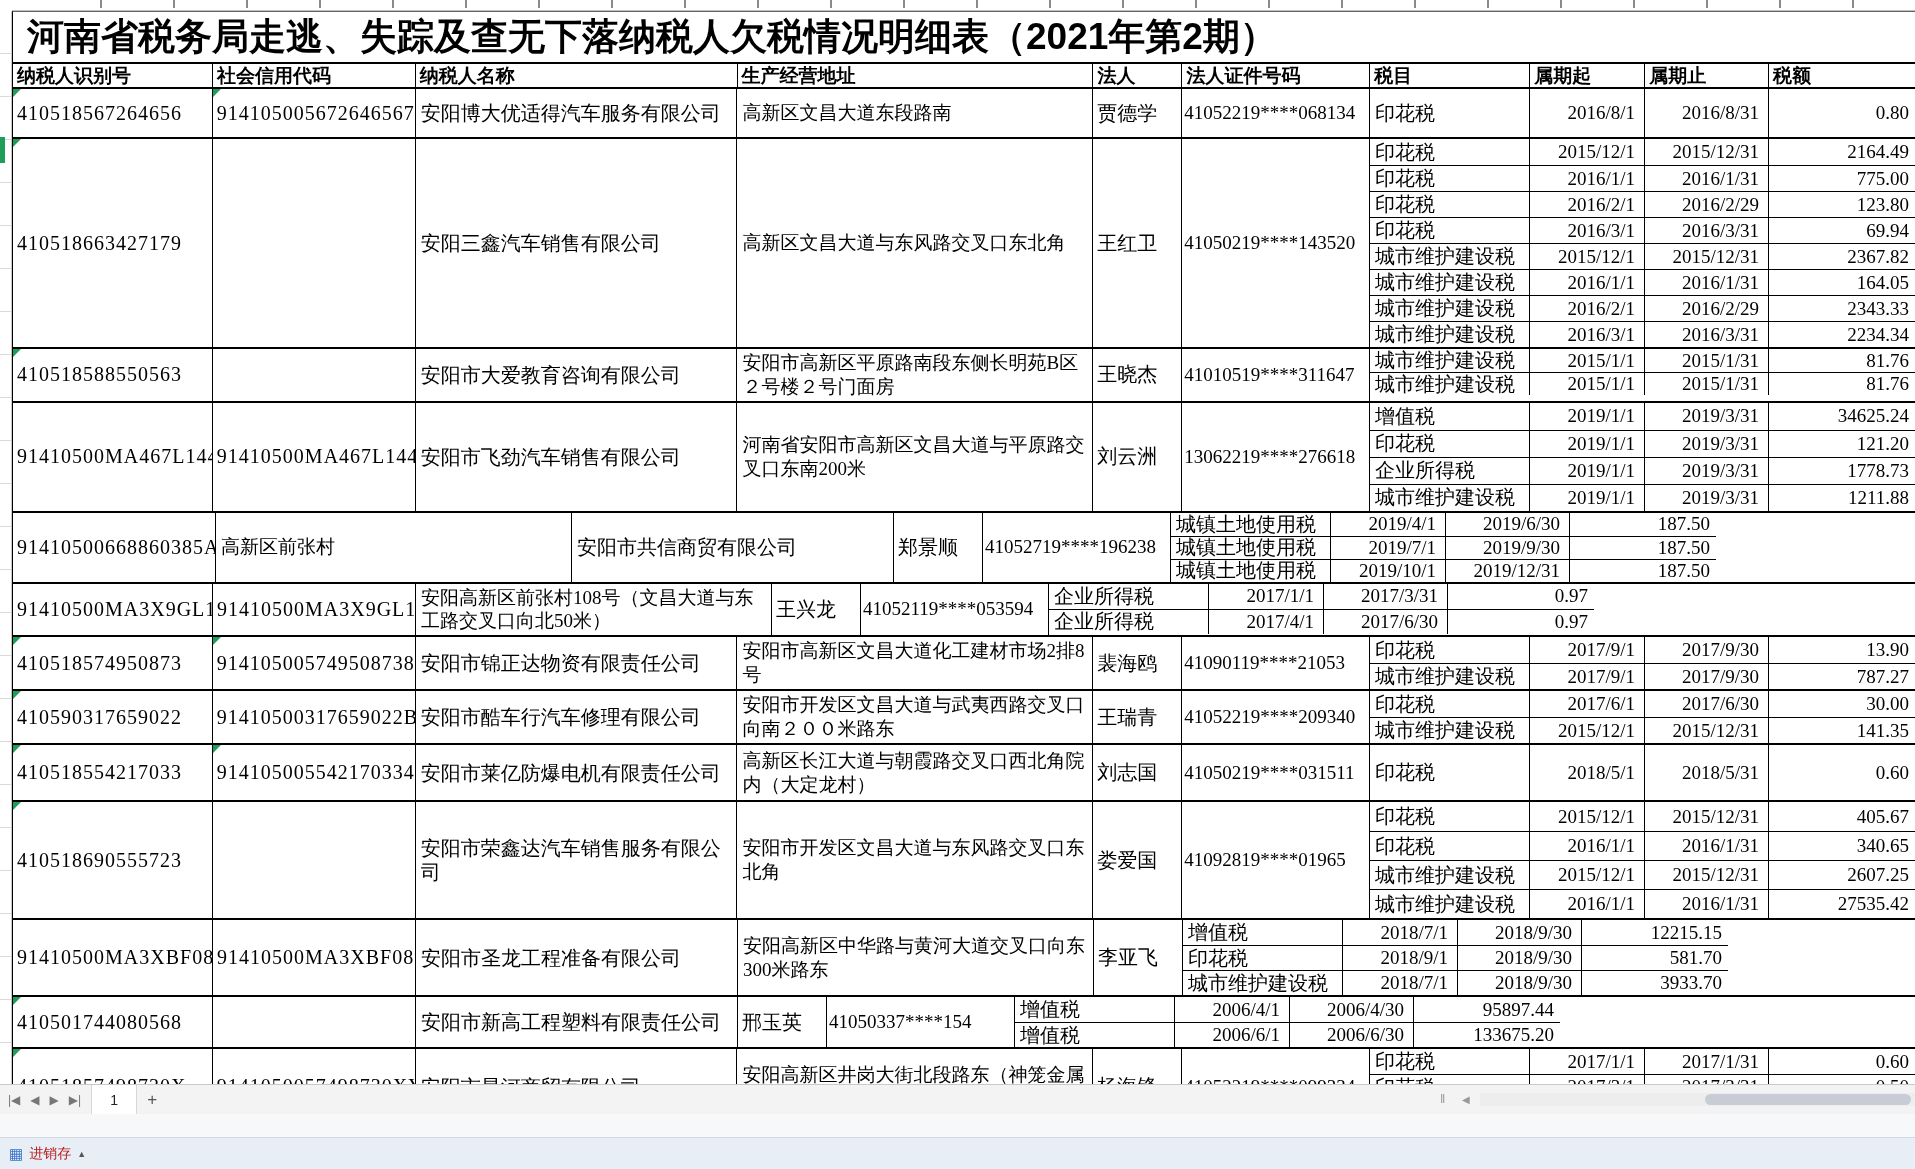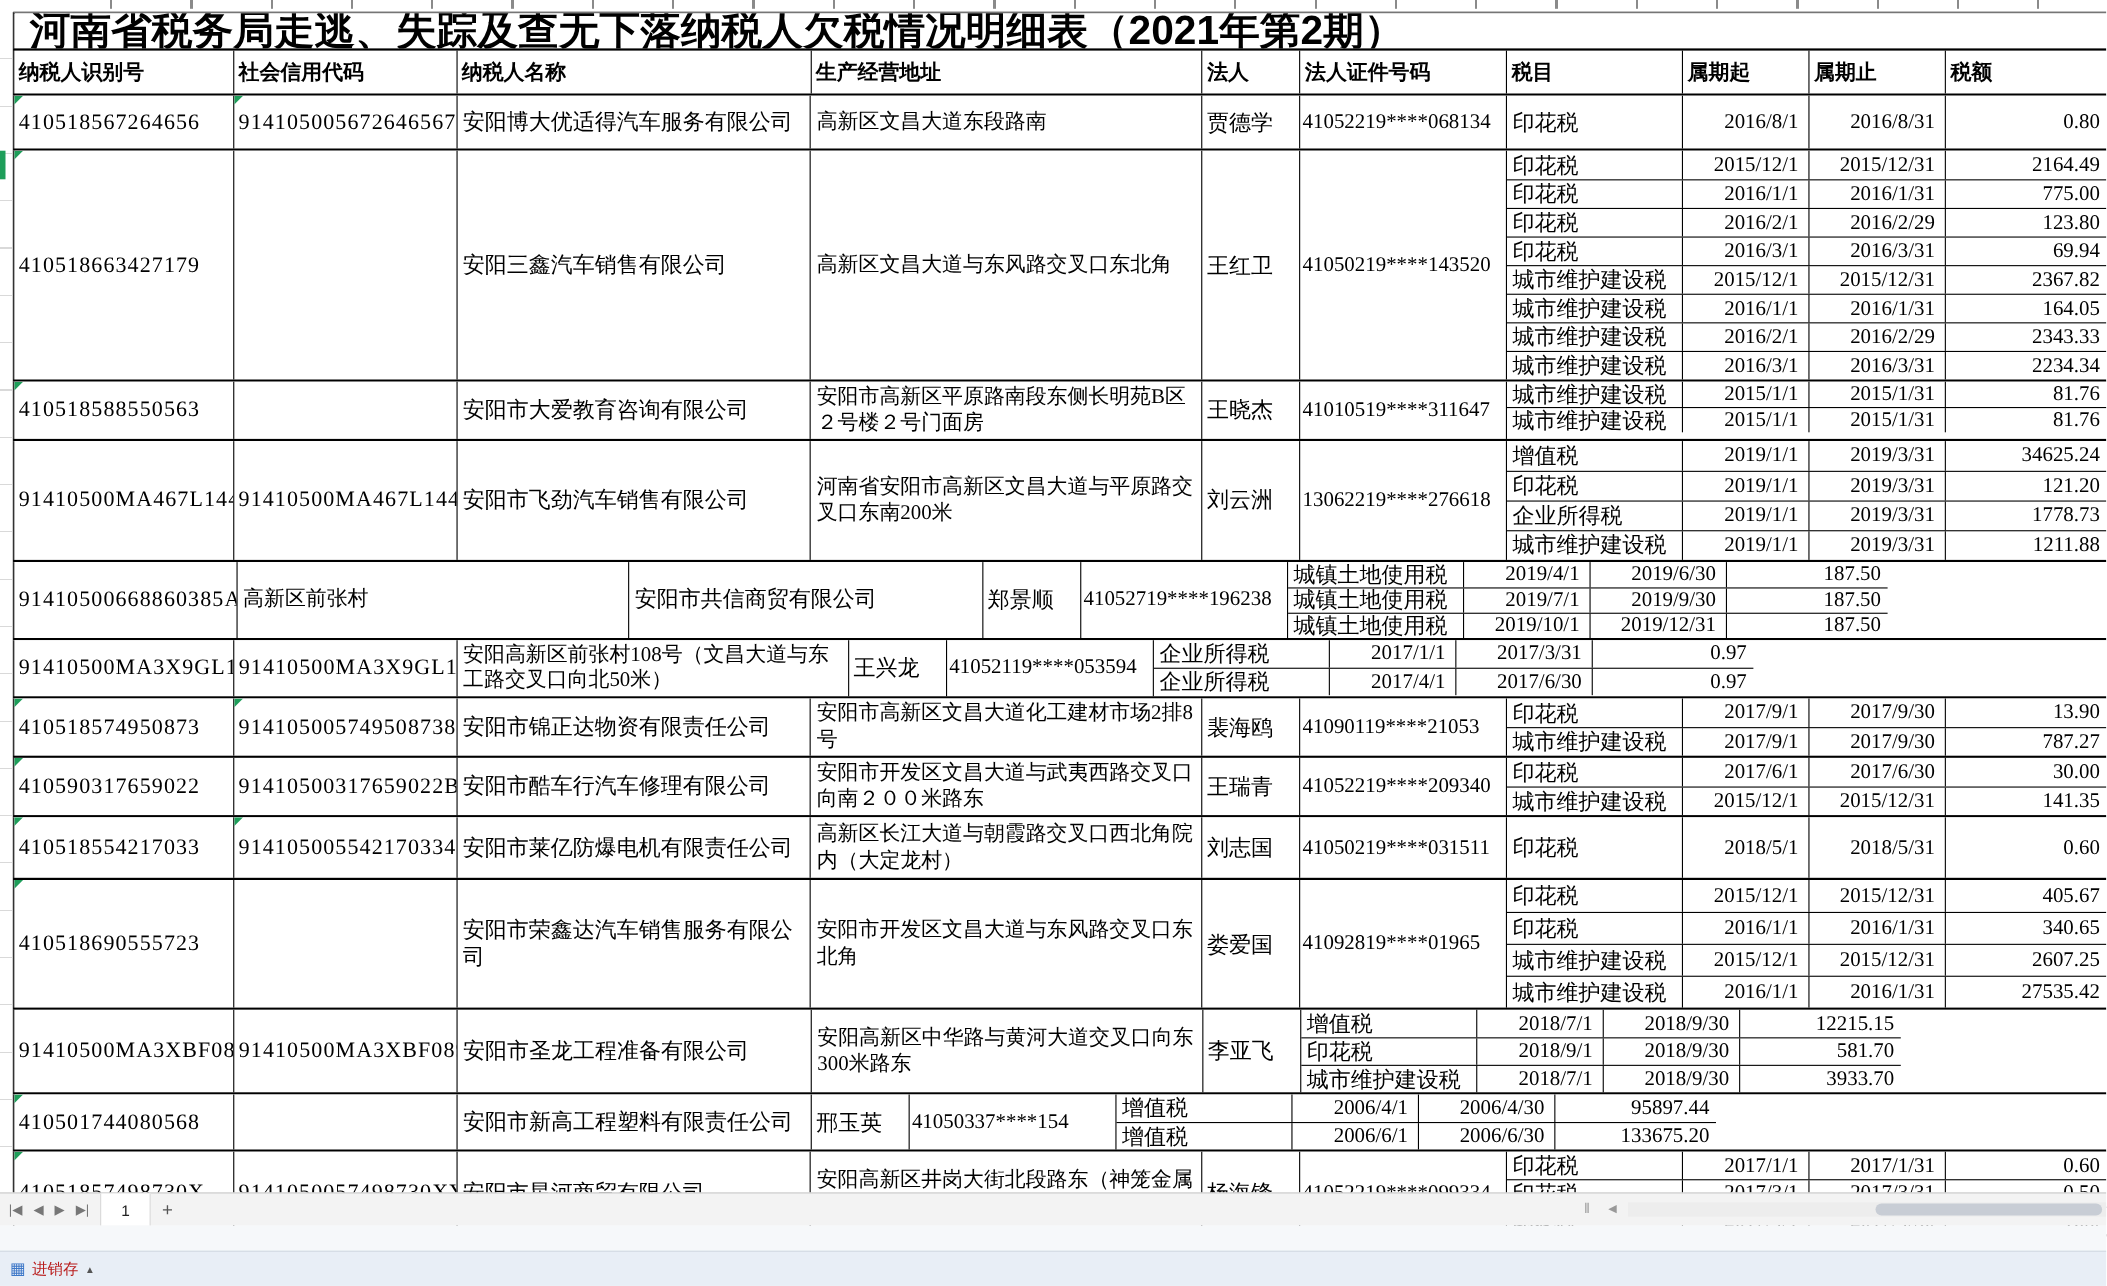--- a/index.html
+++ b/index.html
@@ -13,25 +13,25 @@
     border-bottom:1px solid #bfbfbf;}
   .top-strip .ticks { position:absolute; top:0; left:88px; right:0; height:8px;
     background:repeating-linear-gradient(90deg,#8a8a8a 0 2px,transparent 2px 73px); }
   
   .gutter { position:absolute; top:11px; left:0; width:12px; bottom:85px; background:#fff;
     border-right:1px solid #c9c9c9;
     background-image:repeating-linear-gradient(180deg,transparent 0 42px,#d9d9d9 42px 43px); }
   .selbar { position:absolute; left:0; top:137px; width:5px; height:26px; background:#1e9e5a; }
 
   .sheet { position:absolute; top:11px; left:12px; width:1903px; }
-  .title-row { height:33px; display:flex; align-items:center; border-left:1px solid #000;
+  .title-row { height:51px; display:flex; align-items:center; border-left:1px solid #000;
     border-top:1px solid #666; background:#fff; overflow:hidden;}
   .title-row span { font-family:"Liberation Sans","DejaVu Sans",sans-serif; font-weight:bold;
     font-size:37px; padding-left:14px; letter-spacing:0px; white-space:nowrap;}
-  .header-row { display:flex; height:43px; border-top:2px solid #000; border-bottom:2px solid #000;
+  .header-row { display:flex; height:27px; border-top:2px solid #000; border-bottom:2px solid #000;
     border-left:1px solid #000; font-weight:bold; }
   .header-row .hcell { display:flex; align-items:center; padding-left:4px; font-size:19px;
     border-right:1px solid #000; overflow:hidden; white-space:nowrap;}
 
   .c1{width:200px;} .c2{width:203px;} .c3{width:322px;} .c4{width:356px;}
   .c5{width:89px;} .c6{width:188px;}
   .i-tax{width:160px;} .i-start{width:115px;} .i-end{width:124px;} .i-amt{width:146px;}
 
   .group { display:flex; border-bottom:2px solid #000; border-left:1px solid #000; background:#fff;}
   .gcell { position:relative; border-right:1px solid #000; display:flex; align-items:center;

